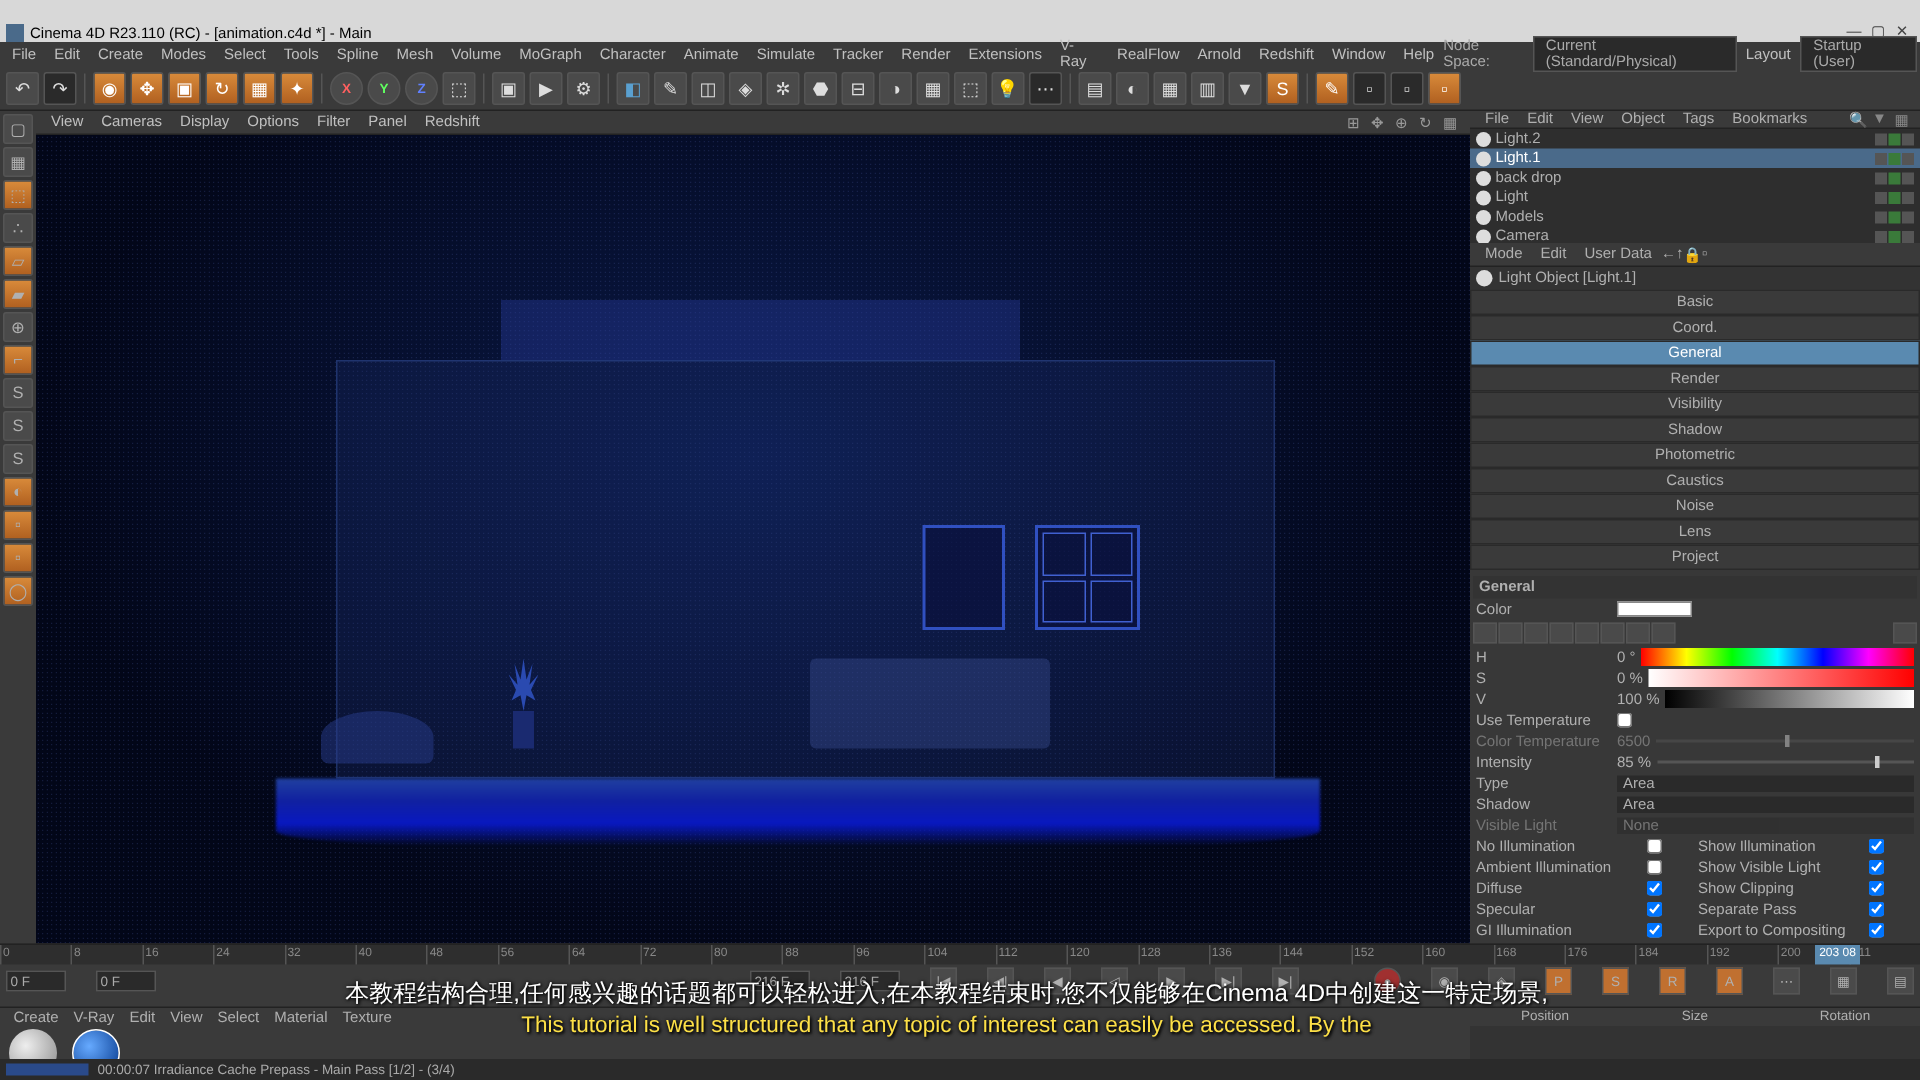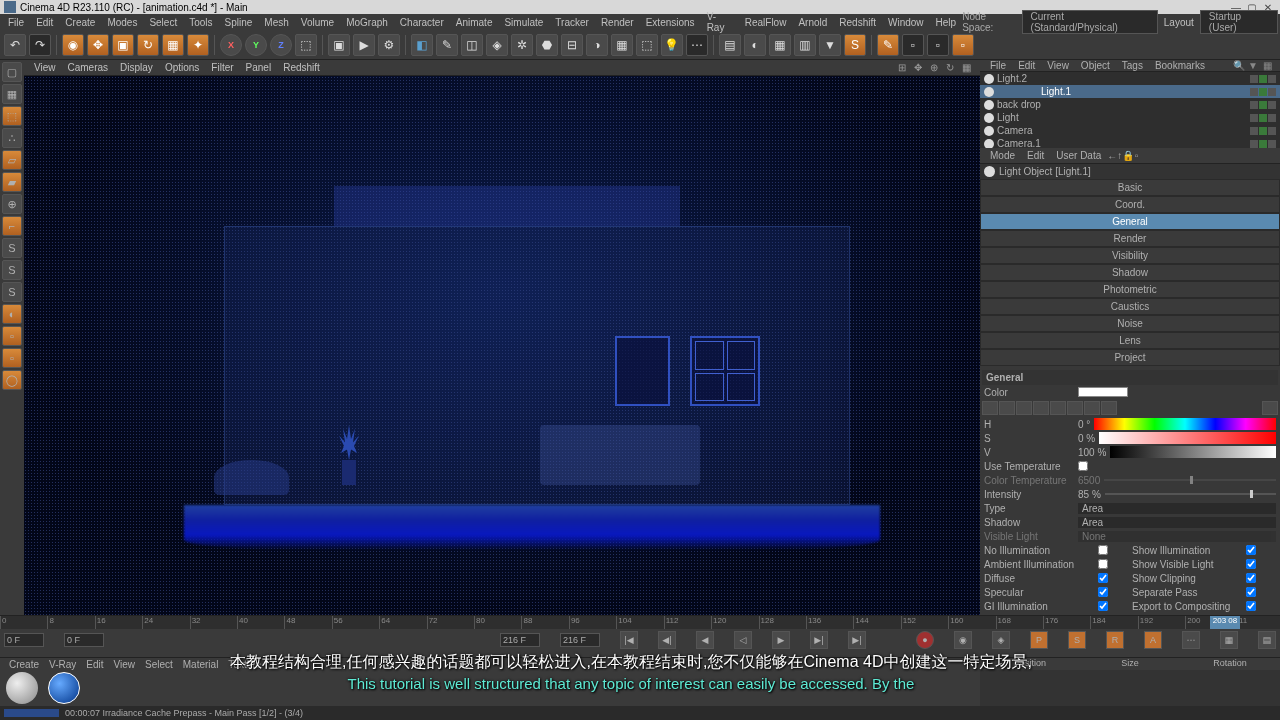--- a/index.html
+++ b/index.html
@@ -1,18 +1,18 @@
 <!DOCTYPE html>
 <html><head>
 <meta charset="utf-8">
 <style>
 * { margin: 0; padding: 0; box-sizing: border-box; font-family: Arial, sans-serif; user-select: none; }
 body { background: #3a3a3a; color: #b0b0b0; font-size: 10px; overflow: hidden; width: 1280px; height: 720px; position: relative; }
 
-.titlebar { background: #d8d8d8; color: #000; height: 14px; display: flex; align-items: center; padding: 0 4px; font-size: 10px; }
+.titlebar { background: #d8d8d8; color: #000; height: 28px; display: flex; align-items: flex-end; padding: 0 4px; font-size: 10px; }
 .titlebar .icon { width: 12px; height: 12px; background: #4a6a8a; margin-right: 4px; }
 .titlebar .spacer { flex: 1; }
 .titlebar .winbtn { width: 16px; height: 14px; display: inline-flex; align-items: center; justify-content: center; color: #444; }
 .winbtn.close { color: #444; }
 
 .menubar { background: #3a3a3a; height: 16px; display: flex; align-items: center; padding: 0 2px; font-size: 10px; }
 .menubar .mitem { padding: 0 6px; color: #c0c0c0; cursor: pointer; }
 .menubar .spacer { flex: 1; }
 .menubar .ns-label { color: #aaa; margin-right: 4px; }
 .menubar .ns-sel { background: #2a2a2a; border: 1px solid #555; padding: 0 8px; font-size: 10px; color: #aaa; }
@@ -56,21 +56,21 @@
 
 .right-panels { width: 300px; display: flex; flex-direction: column; background: #3a3a3a; }
 
 .rp-top-menu { height: 16px; background: #3a3a3a; display: flex; align-items: center; padding: 0 4px; font-size: 10px; border-bottom: 1px solid #222; }
 .rp-top-menu .mitem { padding: 0 6px; cursor: pointer; }
 .rp-top-menu .spacer { flex: 1; }
 .rp-top-menu .ric { width: 11px; height: 11px; margin: 0 2px; color: #888; }
 
 .obj-tree { height: 100px; background: #2e2e2e; overflow: auto; font-size: 10px; }
 .obj-row { display: flex; align-items: center; height: 13px; padding-left: 4px; }
-.obj-row.sel { background: #4a6a8a; color: #fff; gap: 44px; }
+.obj-row.sel { background: #4a6a8a; color: #fff; }
 .obj-icon { width: 10px; height: 10px; background: #888; margin-right: 3px; }
 .obj-icon.light { background: #ddd; border-radius: 50%; }
 .obj-dots { margin-left: auto; display: flex; gap: 1px; margin-right: 4px; }
 .obj-dot { width: 8px; height: 8px; background: #555; }
 .obj-dot.g { background: #3a7a3a; }
 
 .attr-panel { flex: 1; background: #3a3a3a; display: flex; flex-direction: column; }
 .attr-menu { height: 16px; display: flex; align-items: center; padding: 0 4px; font-size: 10px; border-bottom: 1px solid #222; }
 .attr-menu .mitem { padding: 0 6px; cursor: pointer; }
 .attr-title { height: 15px; display: flex; align-items: center; padding: 0 4px; background: #333; }
@@ -119,21 +119,21 @@
 .mat-ball { width: 32px; height: 32px; border-radius: 50%; margin: 0 auto; }
 .mat-ball.grey { background: radial-gradient(circle at 35% 35%, #eee, #888); }
 .mat-ball.blue { background: radial-gradient(circle at 35% 35%, #6af, #038); border: 1px solid #fff; }
 .mat-name { font-size: 8px; }
 .coord-panel { width: 300px; display: flex; flex-direction: column; }
 .coord-head { display: flex; height: 12px; font-size: 9px; }
 .coord-head > div { flex: 1; text-align: center; }
 
 .subtitle { position: absolute; bottom: 28px; left: 0; right: 18px; text-align: center; font-size: 16px; font-family: "Microsoft YaHei", Arial; pointer-events: none; }
 .subtitle .cn { color: #fff; text-shadow: 0 0 3px #000, 1px 1px 2px #000; margin-bottom: 2px; }
-.subtitle .en { color: #5eead4; text-shadow: 0 0 3px #000, 1px 1px 2px #000; font-size: 15px; }
+.subtitle .en { color: #fde047; text-shadow: 0 0 3px #000, 1px 1px 2px #000; font-size: 15px; }
 
 .statusbar { position: absolute; bottom: 0; left: 0; right: 0; height: 14px; background: #2a2a2a; display: flex; align-items: center; padding: 0 4px; font-size: 9px; color: #aaa; }
 .statusbar .prog { width: 55px; height: 8px; background: #2a4a8a; margin-right: 6px; }
 </style>
 </head>
 <body>
 
 <div class="titlebar">
   <span class="icon"></span>
   <span>Cinema 4D R23.110 (RC) - [animation.c4d *] - Main</span>
@@ -311,20 +311,29 @@
           <span>back drop</span>
           <span class="obj-dots">
             <span class="obj-dot"></span>
             <span class="obj-dot g"></span>
             <span class="obj-dot"></span>
           </span>
         </div>
         <div class="obj-row">
           <span class="obj-icon light"></span>
           <span>Light</span>
+          <span class="obj-dots">
+            <span class="obj-dot"></span>
+            <span class="obj-dot g"></span>
+            <span class="obj-dot"></span>
+          </span>
+        </div>
+        <div class="obj-row">
+          <span class="obj-icon light"></span>
+          <span>Models</span>
           <span class="obj-dots">
             <span class="obj-dot"></span>
             <span class="obj-dot g"></span>
             <span class="obj-dot"></span>
           </span>
         </div>
         <div class="obj-row">
           <span class="obj-icon light"></span>
           <span>Camera</span>
           <span class="obj-dots">

